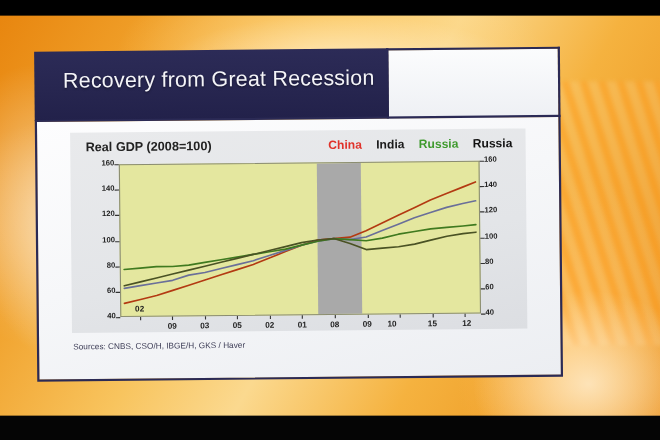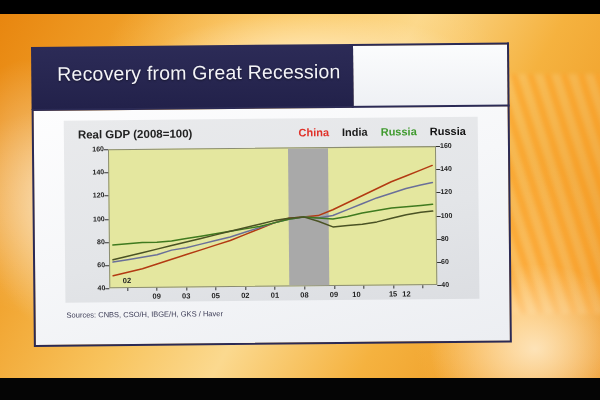--- a/index.html
+++ b/index.html
@@ -179,21 +179,21 @@
             <div class="ax-x" style="left: 199.477px; top: 172px;">01</div>
             <div class="tick-x" style="left: 209.477px; top: 168px;"></div>
             <div class="ax-x" style="left: 229.027px; top: 172px;">08</div>
             <div class="tick-x" style="left: 239.027px; top: 168px;"></div>
             <div class="ax-x" style="left: 258.577px; top: 172px; text-align: center;">09</div>
             <div class="tick-x" style="left: 268.577px; top: 168px;"></div>
             <div class="ax-x" style="left: 281px; top: 172px;">10</div>
             <div class="tick-x" style="left: 298.126px; top: 168px;"></div>
             <div class="ax-x" style="left: 317.676px; top: 172px;">15</div>
             <div class="tick-x" style="left: 327.676px; top: 168px;"></div>
-            <div class="ax-x" style="left: 331px; top: 172px;">12</div>
+            <div class="ax-x" style="left: 349px; top: 172px;">12</div>
             <div class="tick-x" style="left: 357.225px; top: 168px;"></div>
           </div>
 
       </div>
 
       <div class="sources">Sources: CNBS, CSO/H, IBGE/H, GKS / Haver</div>
     </div>
   </div>
 </div>
 

